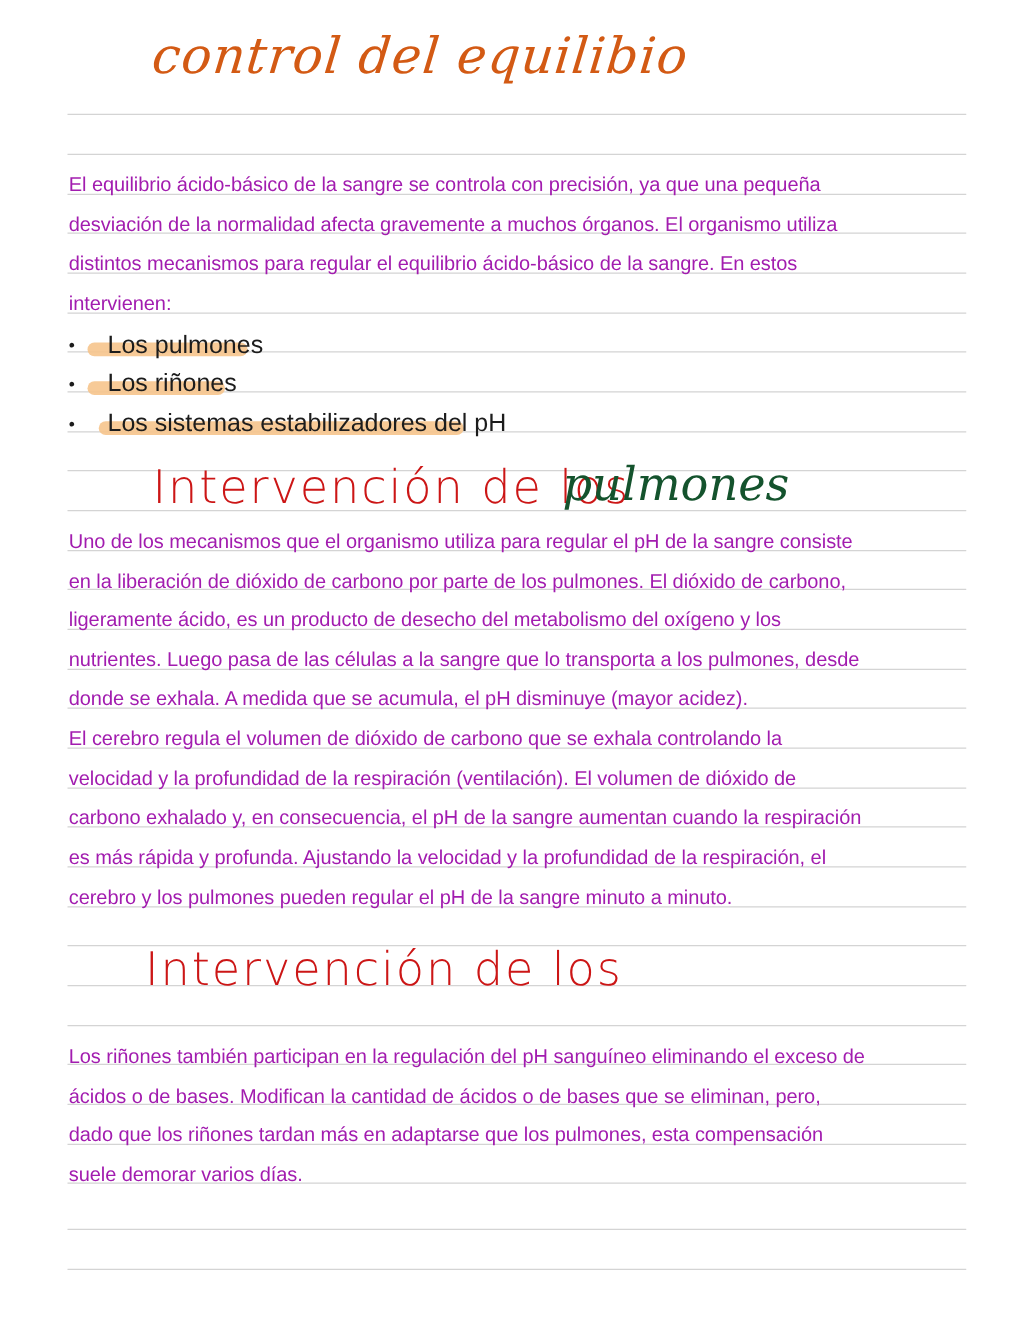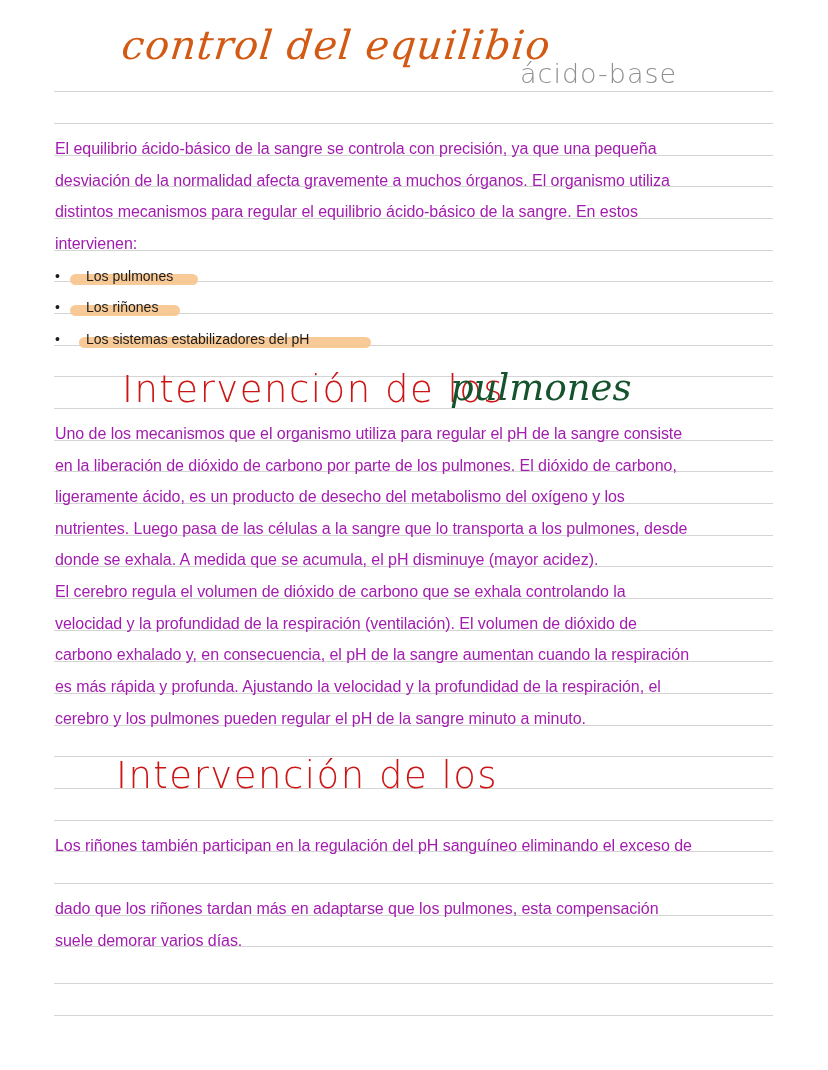--- a/index.html
+++ b/index.html
@@ -1,21 +1,21 @@
 <!DOCTYPE html>
 <html><head>
 <meta charset="utf-8">
 <style>
   html, body { margin: 0; padding: 0; background: #ffffff; }
   body { width: 828px; height: 1070px; position: relative; overflow: hidden; font-family: "Liberation Sans", sans-serif; }
   .page { position: absolute; left: 0; top: 0; width: 828px; height: 1070px; }
   .rule { position: absolute; left: 54px; width: 719px; height: 1px; background: #d4d4d4; }
   .text-line { position: absolute; left: 55px; font-size: 16px; color: #a21caf; white-space: nowrap; line-height: 20px; letter-spacing: -0.05px; }
   .bullet-dot { position: absolute; left: 55px; font-size: 14px; color: #1c1c1c; line-height: 20px; }
-  .bullet-text { position: absolute; left: 86px; font-size: 14px; color: #1c1c1c; line-height: 20px; white-space: nowrap; }
+  .bullet-text { position: absolute; left: 86px; font-size: 20px; color: #1c1c1c; line-height: 20px; white-space: nowrap; }
   .hl { position: absolute; height: 11px; background: #f6c48c; border-radius: 6px; opacity: 0.9; }
   .script { position: absolute; white-space: nowrap; font-family: "DejaVu Serif", serif; font-style: italic; }
   .title-script { left: 122px; top: 22px; font-size: 40px; color: #d35a14; letter-spacing: 1px; transform: skewX(-6deg); }
   .title-plain { position: absolute; left: 520px; top: 58px; font-family: "DejaVu Sans", sans-serif; font-size: 27px; color: #8f8f8f; letter-spacing: 1px; white-space: nowrap; font-weight: 300; }
   .h-red { position: absolute; font-family: "DejaVu Sans", sans-serif; font-size: 37px; color: #cc1616; letter-spacing: 1.5px; white-space: nowrap; font-weight: 300; margin-left: 36px; }
   .h-orange { position: absolute; font-family: "DejaVu Serif", serif; font-style: italic; font-size: 37px; color: #14532d; white-space: nowrap; }
 </style>
 </head>
 <body>
 
@@ -46,21 +46,20 @@
   <div class="rule" style="top:788px"></div>
   <div class="rule" style="top:820px"></div>
   <div class="rule" style="top:851px"></div>
   <div class="rule" style="top:883px"></div>
   <div class="rule" style="top:915px"></div>
   <div class="rule" style="top:946px"></div>
   <div class="rule" style="top:983px"></div>
   <div class="rule" style="top:1015px"></div>
 
   <div class="script title-script">control del equilibio</div>
-  <div class="title-plain">ácido-base</div>
 
   <div class="text-line" style="top:139px">El equilibrio ácido-básico de la sangre se controla con precisión, ya que una pequeña</div>
   <div class="text-line" style="top:171px">desviación de la normalidad afecta gravemente a muchos órganos. El organismo utiliza</div>
   <div class="text-line" style="top:202px">distintos mecanismos para regular el equilibrio ácido-básico de la sangre. En estos</div>
   <div class="text-line" style="top:234px">intervienen:</div>
 
   <div class="hl" style="left:70px; top:274px; width:128px;"></div>
   <div class="hl" style="left:70px; top:305px; width:110px;"></div>
   <div class="hl" style="left:79px; top:337px; width:292px;"></div>
 
@@ -81,16 +80,17 @@
   <div class="text-line" style="top:582px">El cerebro regula el volumen de dióxido de carbono que se exhala controlando la</div>
   <div class="text-line" style="top:550px">donde se exhala. A medida que se acumula, el pH disminuye (mayor acidez).</div>
   <div class="text-line" style="top:614px">velocidad y la profundidad de la respiración (ventilación). El volumen de dióxido de</div>
   <div class="text-line" style="top:645px">carbono exhalado y, en consecuencia, el pH de la sangre aumentan cuando la respiración</div>
   <div class="text-line" style="top:677px">es más rápida y profunda. Ajustando la velocidad y la profundidad de la respiración, el</div>
   <div class="text-line" style="top:709px">cerebro y los pulmones pueden regular el pH de la sangre minuto a minuto.</div>
 
   <div class="h-red" style="left:80px; top:754px;">Intervención de los</div>
 
   <div class="text-line" style="top:836px">Los riñones también participan en la regulación del pH sanguíneo eliminando el exceso de</div>
+  <div class="text-line" style="top:868px">ácidos o de bases. Modifican la cantidad de ácidos o de bases que se eliminan, pero,</div>
   <div class="text-line" style="top:899px">dado que los riñones tardan más en adaptarse que los pulmones, esta compensación</div>
   <div class="text-line" style="top:931px">suele demorar varios días.</div>
 
 </div>
 
 </body></html>

